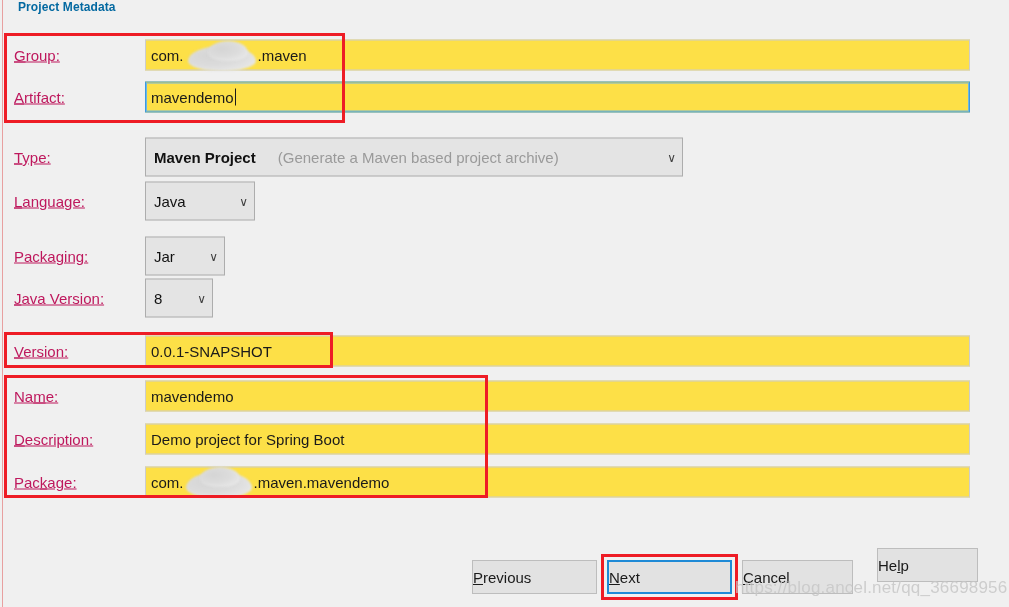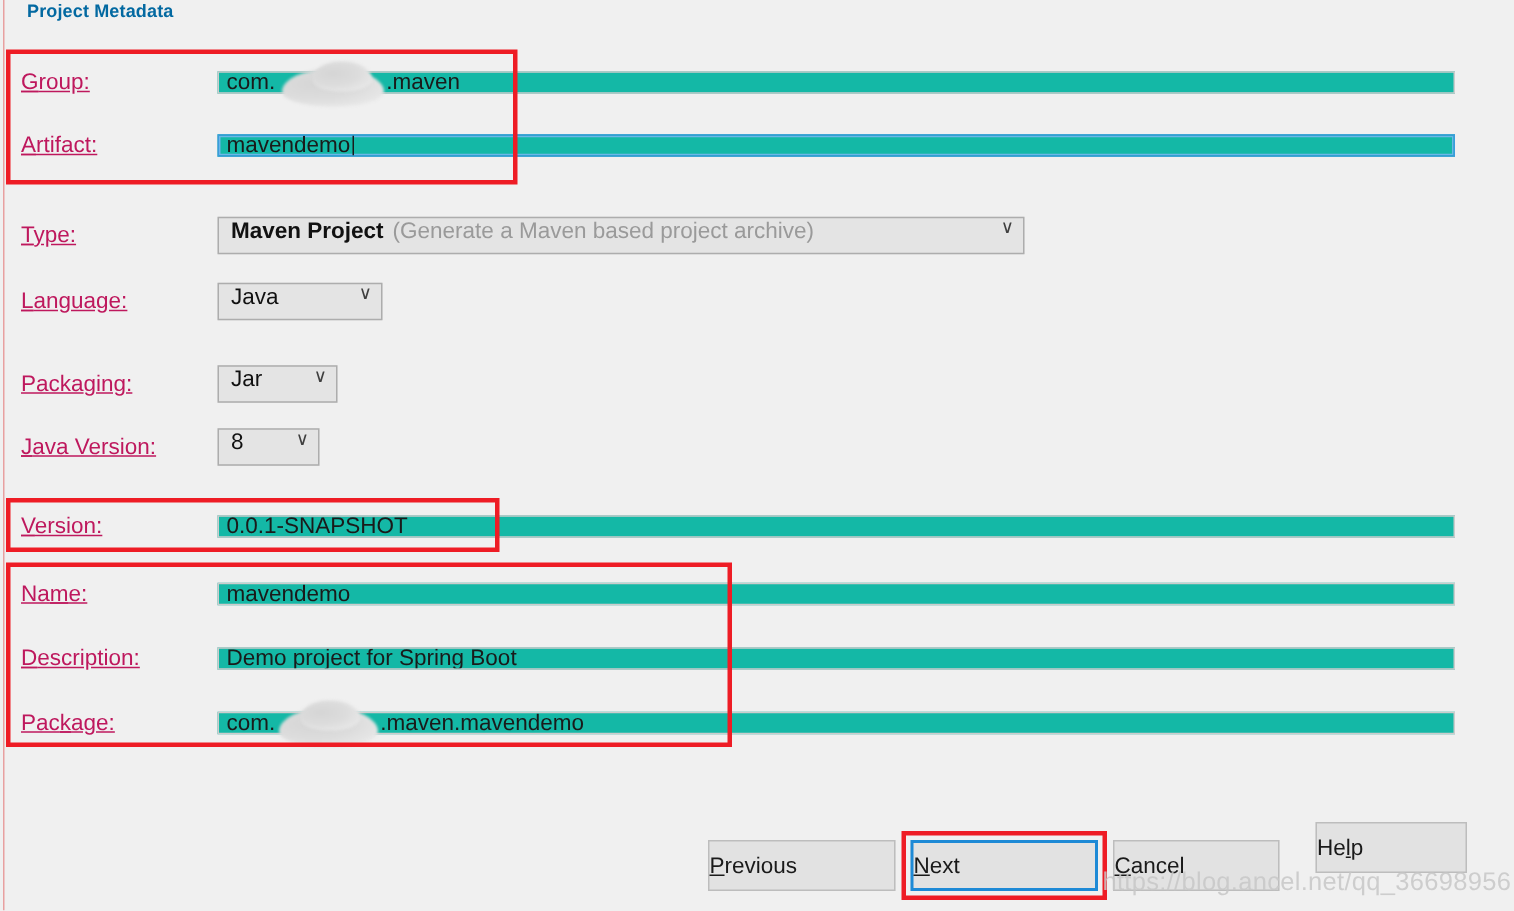--- a/index.html
+++ b/index.html
@@ -56,22 +56,22 @@
     text-decoration: underline;
   }
   .lbl u { text-decoration: underline; text-underline-offset: 1px; }
 
   
   .tfield {
     position: absolute;
     left: 145px;
     top: 50%;
     transform: translateY(-50%);
-    height: 15px;
-    background: #14b8a6;
+    height: 31px;
+    background: #fde047;
     border: 1px solid #cccccc;
     box-sizing: border-box;
     display: flex;
     align-items: center;
     padding-left: 5px;
     font-size: 15px;
     color: #1a1a1a;
     white-space: nowrap;
     overflow: hidden;
   }
@@ -94,32 +94,33 @@
     background: radial-gradient(ellipse at 35% 40%, #d5d5d5 0%, #dcdcdc 45%, #e6e6e6 75%, rgba(235,235,235,0) 100%);
     filter: blur(1.2px);
     pointer-events: none;
   }
 
   
   .combo {
     position: absolute;
     top: 50%;
     transform: translateY(-50%);
-    height: 25px;
+    height: 39px;
     background: #e4e4e4;
     border: 1px solid #adadad;
     box-sizing: border-box;
     display: flex;
+    align-items: center;
     padding: 0 6px 0 8px;
     font-size: 15px;
     white-space: nowrap;
   }
   .combo .cv { color: #111; }
   .combo .cv.strong { font-weight: bold; }
-  .combo .chint { color: #9a9a9a; margin-left: 6px; }
+  .combo .chint { color: #9a9a9a; margin-left: 22px; }
   .combo .chev {
     margin-left: auto;
     padding-left: 12px;
     color: #3f3f3f;
     font-size: 12px;
     line-height: 1;
   }
 
   
   .redbox {

